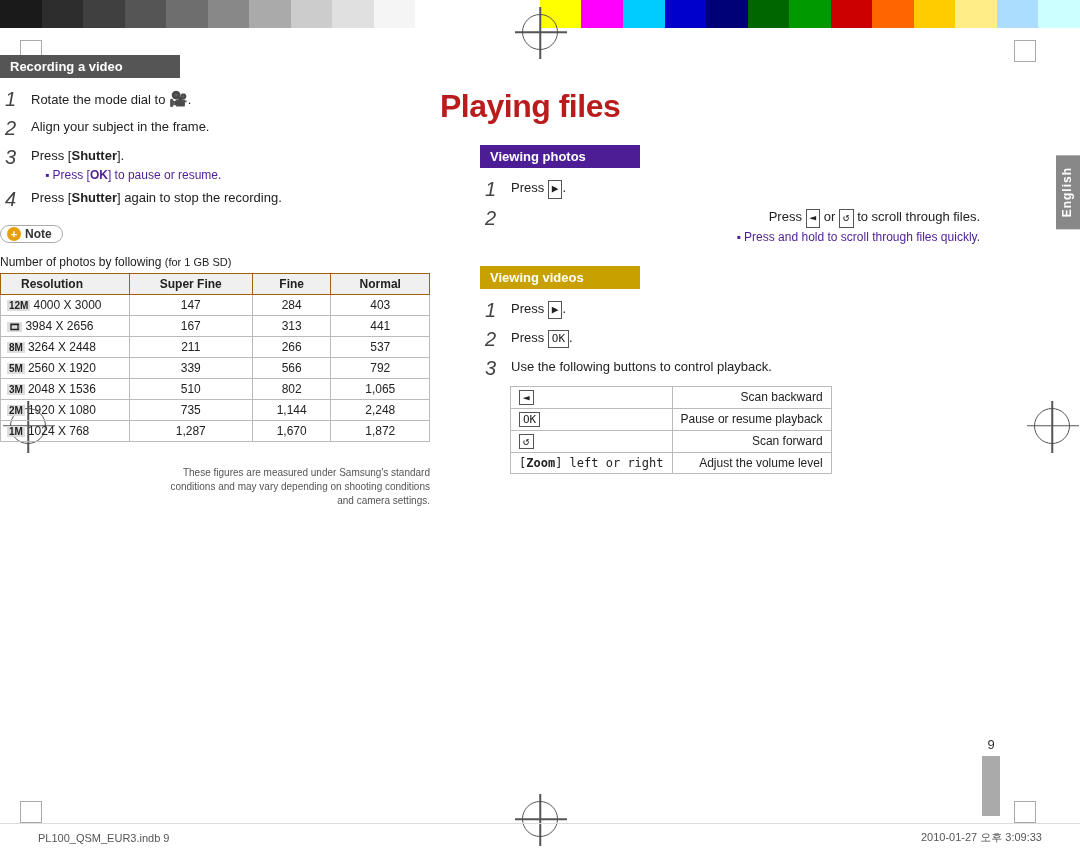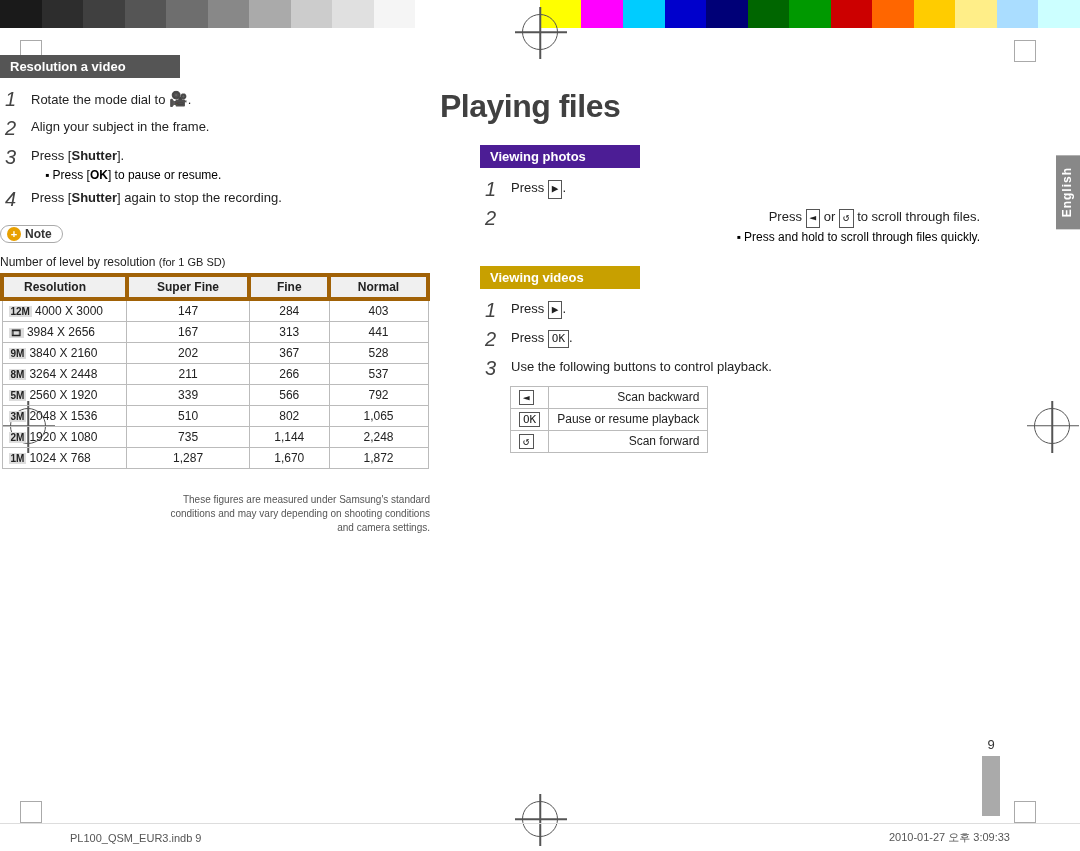--- a/index.html
+++ b/index.html
@@ -62,21 +62,21 @@
       transform: translateY(-50%);
     }
 
     
     .page-title {
       position: absolute;
       top: 88px;
       left: 440px;
       font-size: 32px;
       font-weight: bold;
-      color: #404040;
+      color: #b91c1c;
       letter-spacing: -0.5px;
     }
 
     
     .left-col {
       position: absolute;
       top: 55px;
       left: 0;
       width: 430px;
     }
@@ -114,21 +114,21 @@
       line-height: 1.5;
       flex: 1;
     }
 
     .step-content strong {
       font-weight: bold;
     }
 
     .sub-bullet {
       font-size: 12px;
-      color: #000000;
+      color: #4c1d95;
       margin-left: 14px;
       margin-top: 2px;
     }
 
     .sub-bullet::before {
       content: '▪ ';
     }
 
     
     .note-box {
@@ -178,21 +178,21 @@
     }
 
     table {
       width: 100%;
       border-collapse: collapse;
       font-size: 12px;
     }
 
     table th {
       background: #f0f0f0;
-      border: 4px solid #a16207;
+      border: 1px solid #a16207;
       padding: 3px 20px;
       text-align: center;
       font-weight: bold;
     }
 
     table th:first-child {
       text-align: left;
     }
 
     table td {
@@ -275,21 +275,21 @@
     
     .bottom-bar {
       position: absolute;
       bottom: 0;
       left: 0;
       width: 100%;
       height: 28px;
       display: flex;
       justify-content: space-between;
       align-items: center;
-      padding: 0 70px;
+      padding: 0 38px;
       border-top: 1px solid #ddd;
       font-size: 11px;
       color: #555;
     }
 
     .page-number-section {
       position: absolute;
       bottom: 35px;
       right: 80px;
       font-size: 13px;
@@ -372,21 +372,21 @@
 <div class="crosshair" style="position:absolute; top:50%; right:10px; transform:translateY(-50%);"></div>
 
 <div class="crosshair" style="position:absolute; bottom:14px; left:50%; transform:translateX(-50%);"></div>
 
 <div class="page-title">Playing files</div>
 
 <div class="english-tab">English</div>
 
 <div class="left-col">
   
-  <div class="section-header">Resolution a video</div>
+  <div class="section-header">Recording a video</div>
 
   
   <div class="step">
     <span class="step-num-large">1</span>
     <span class="step-content">
       Rotate the mode dial to <span style="font-size:15px;">🎥</span>.
     </span>
   </div>
 
   <div class="step">
@@ -411,21 +411,21 @@
   <div class="note-box">
     <div class="note-label">
       <span class="note-icon">+</span>
       <span>Note</span>
     </div>
   </div>
 
   
   <div class="res-table-section">
     <div class="res-table-title">
-      <span>Number of level by resolution</span>
+      <span>Number of photos by following</span>
       <span style="font-weight:normal; font-size:11px;">(for 1 GB SD)</span>
     </div>
     <table>
       <thead>
         <tr>
           <th>Resolution</th>
           <th>Super Fine</th>
           <th>Fine</th>
           <th>Normal</th>
         </tr>
@@ -435,26 +435,20 @@
           <td><span class="res-icon">12M</span>4000 X 3000</td>
           <td>147</td>
           <td>284</td>
           <td>403</td>
         </tr>
         <tr>
           <td><span class="res-icon" style="font-size:9px;">🎞</span>3984 X 2656</td>
           <td>167</td>
           <td>313</td>
           <td>441</td>
-        </tr>
-        <tr>
-          <td><span class="res-icon">9M</span>3840 X 2160</td>
-          <td>202</td>
-          <td>367</td>
-          <td>528</td>
         </tr>
         <tr>
           <td><span class="res-icon">8M</span>3264 X 2448</td>
           <td>211</td>
           <td>266</td>
           <td>537</td>
         </tr>
         <tr>
           <td><span class="res-icon">5M</span>2560 X 1920</td>
           <td>339</td>
@@ -534,20 +528,24 @@
           <td>Scan backward</td>
         </tr>
         <tr>
           <td><span class="btn-icon">OK</span></td>
           <td>Pause or resume playback</td>
         </tr>
         <tr>
           <td><span class="btn-icon">↺</span></td>
           <td>Scan forward</td>
         </tr>
+        <tr>
+          <td>[<strong>Zoom</strong>] left or right</td>
+          <td>Adjust the volume level</td>
+        </tr>
       </tbody>
     </table>
   </div>
 </div>
 
 <div class="page-number-section">
   <span>9</span>
   <div class="page-num-bar"></div>
 </div>
 

